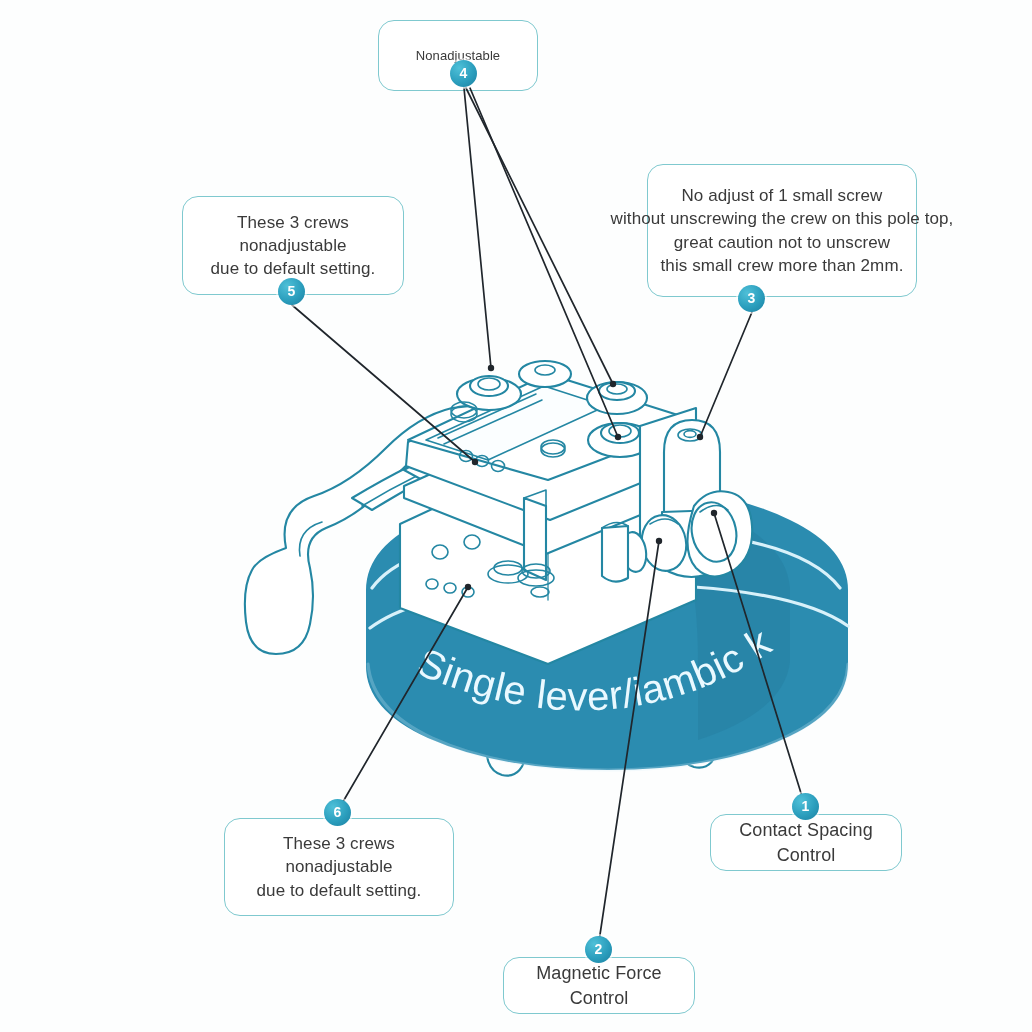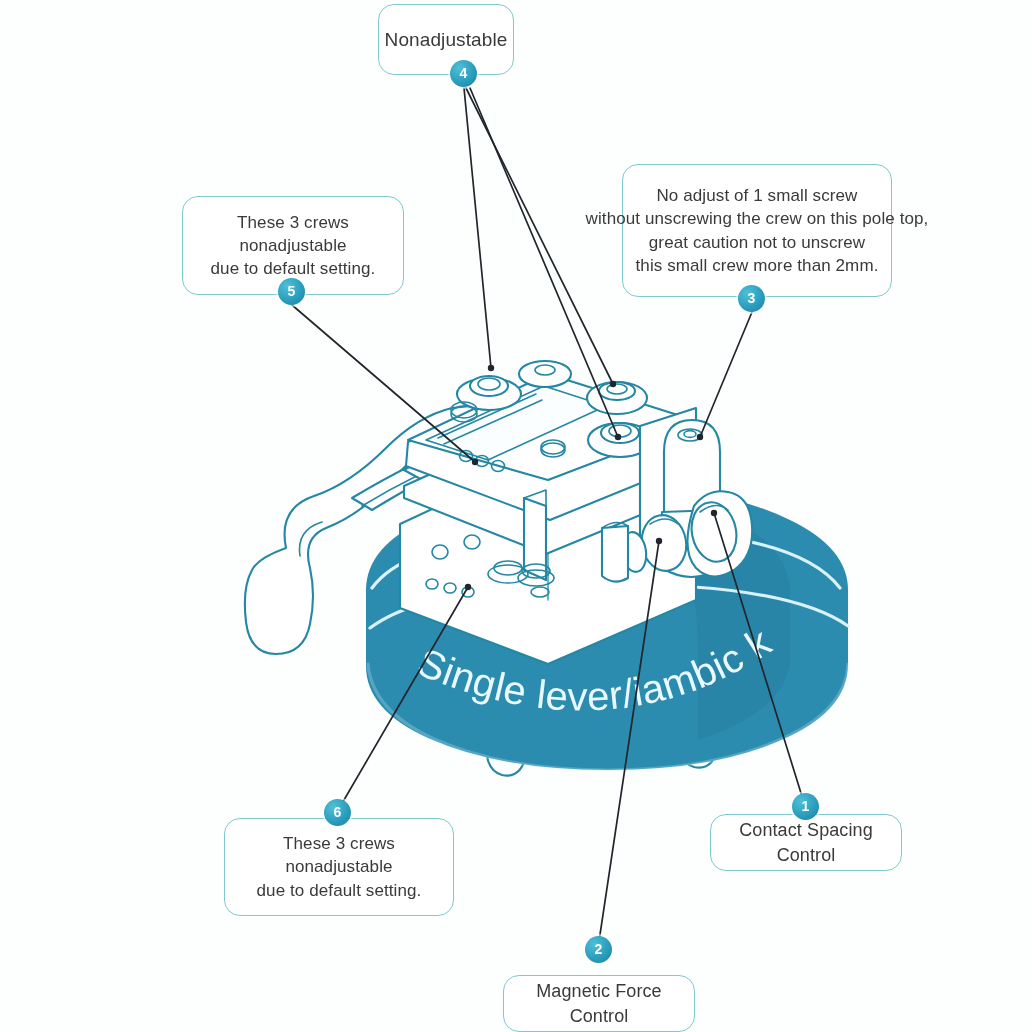--- a/index.html
+++ b/index.html
@@ -220,48 +220,48 @@
       <path class="lead" d="M805 806 L714 513"></path>
         <circle class="leaddot" cx="714" cy="513" r="3.2"></circle>
     </g>
 
     <g>
       <path class="lead" d="M598 948 L659 541"></path>
         <circle class="leaddot" cx="659" cy="541" r="3.2"></circle>
     </g>
   </svg>
 
-  <div class="callout" style="left:378px;top:4px;width:136px;height:71px;font-size:19px;">
+  <div class="callout" style="left:378px;top:20px;width:160px;height:71px;font-size:13px;">
     <span class="ctext">Nonadjustable</span>
   </div>
   <div class="badge" style="left:450px;top:60px;"><span>4</span></div>
 
   <div class="callout" style="left:182px;top:196px;width:222px;height:99px;font-size:17px;">
     <span class="ctext">These 3 crews nonadjustable
 due to default setting.</span>
   </div>
   <div class="badge" style="left:278px;top:278px;"><span>5</span></div>
 
-  <div class="callout" style="left:622px;top:164px;width:270px;height:133px;font-size:17px;">
+  <div class="callout" style="left:647px;top:164px;width:270px;height:133px;font-size:17px;">
     <span class="ctext" style="white-space:pre;">No adjust of 1 small screw
 without unscrewing the crew on this pole top,
 great caution not to unscrew
 this small crew more than 2mm.</span>
   </div>
   <div class="badge" style="left:738px;top:285px;"><span>3</span></div>
 
   <div class="callout" style="left:224px;top:818px;width:230px;height:98px;font-size:17px;">
     <span class="ctext">These 3 crews nonadjustable
 due to default setting.</span>
   </div>
   <div class="badge" style="left:324px;top:799px;"><span>6</span></div>
 
   <div class="callout" style="left:710px;top:814px;width:192px;height:57px;font-size:18px;justify-content:flex-end;">
     <span class="ctext">Contact Spacing Control</span>
   </div>
   <div class="badge" style="left:792px;top:793px;"><span>1</span></div>
 
-  <div class="callout" style="left:503px;top:957px;width:192px;height:57px;font-size:18px;margin-top:18px;">
+  <div class="callout" style="left:503px;top:957px;width:192px;height:57px;font-size:18px;">
     <span class="ctext">Magnetic Force Control</span>
   </div>
   <div class="badge" style="left:585px;top:936px;"><span>2</span></div>
 
 </div>
 
 </body></html>

